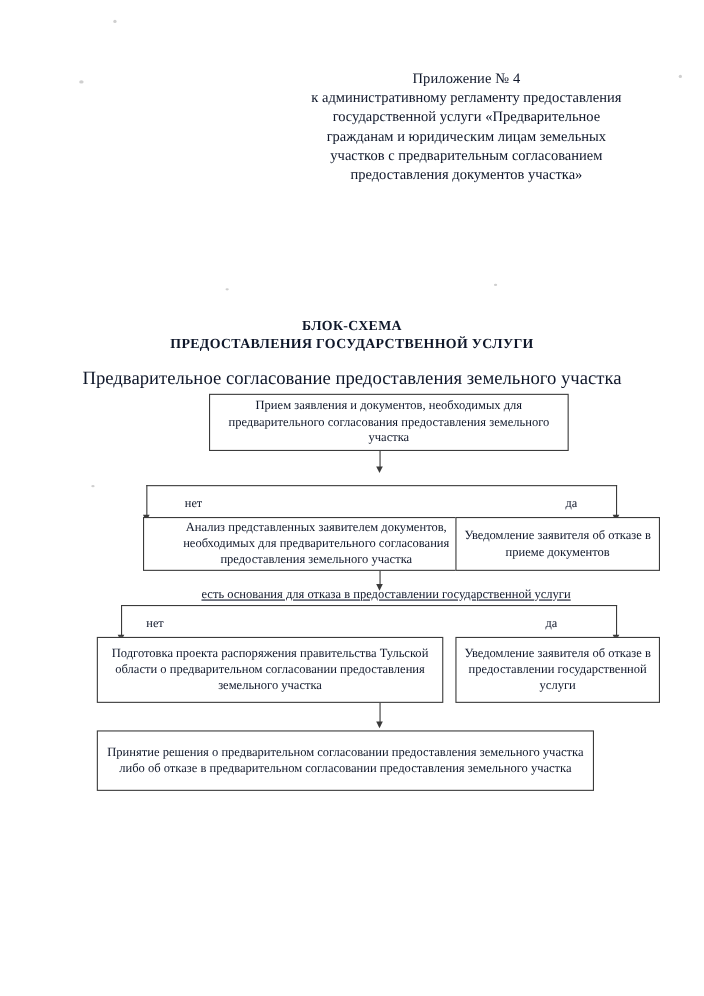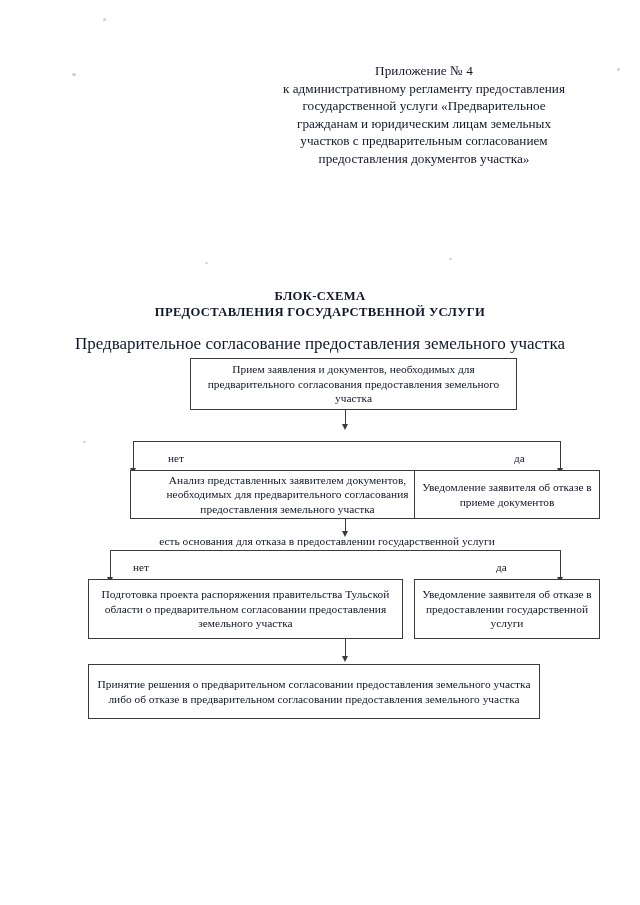--- a/index.html
+++ b/index.html
@@ -158,21 +158,21 @@
       <span class="txt">Анализ представленных заявителем документов, необходимых для предварительного согласования предоставления земельного участка</span>
     </div>
 
     <div class="box" style="left:414px;top:470px;width:186px;height:49px;">
       <span class="txt">Уведомление заявителя об отказе в приеме документов</span>
     </div>
 
     <div class="vline" style="left:345px;top:519px;height:14px;"></div>
     <div class="arrowhead" style="left:341.5px;top:531px;"></div>
 
-    <div class="cond-label" style="left:102px;top:534px;width:450px;">есть основания для отказа в предоставлении государственной услуги</div>
+    <div class="cond-label" style="left:126px;top:534px;width:450px;text-decoration:underline;">есть основания для отказа в предоставлении государственной услуги</div>
     <div class="hline" style="left:110px;top:550px;width:451px;"></div>
 
     <div class="vline" style="left:110px;top:550px;height:29px;"></div>
     <div class="arrowhead" style="left:106.5px;top:577px;"></div>
     <div class="branch-label" style="left:133px;top:561px;">нет</div>
 
     <div class="vline" style="left:560px;top:550px;height:29px;"></div>
     <div class="arrowhead" style="left:556.5px;top:577px;"></div>
     <div class="branch-label" style="left:496px;top:561px;">да</div>
 

